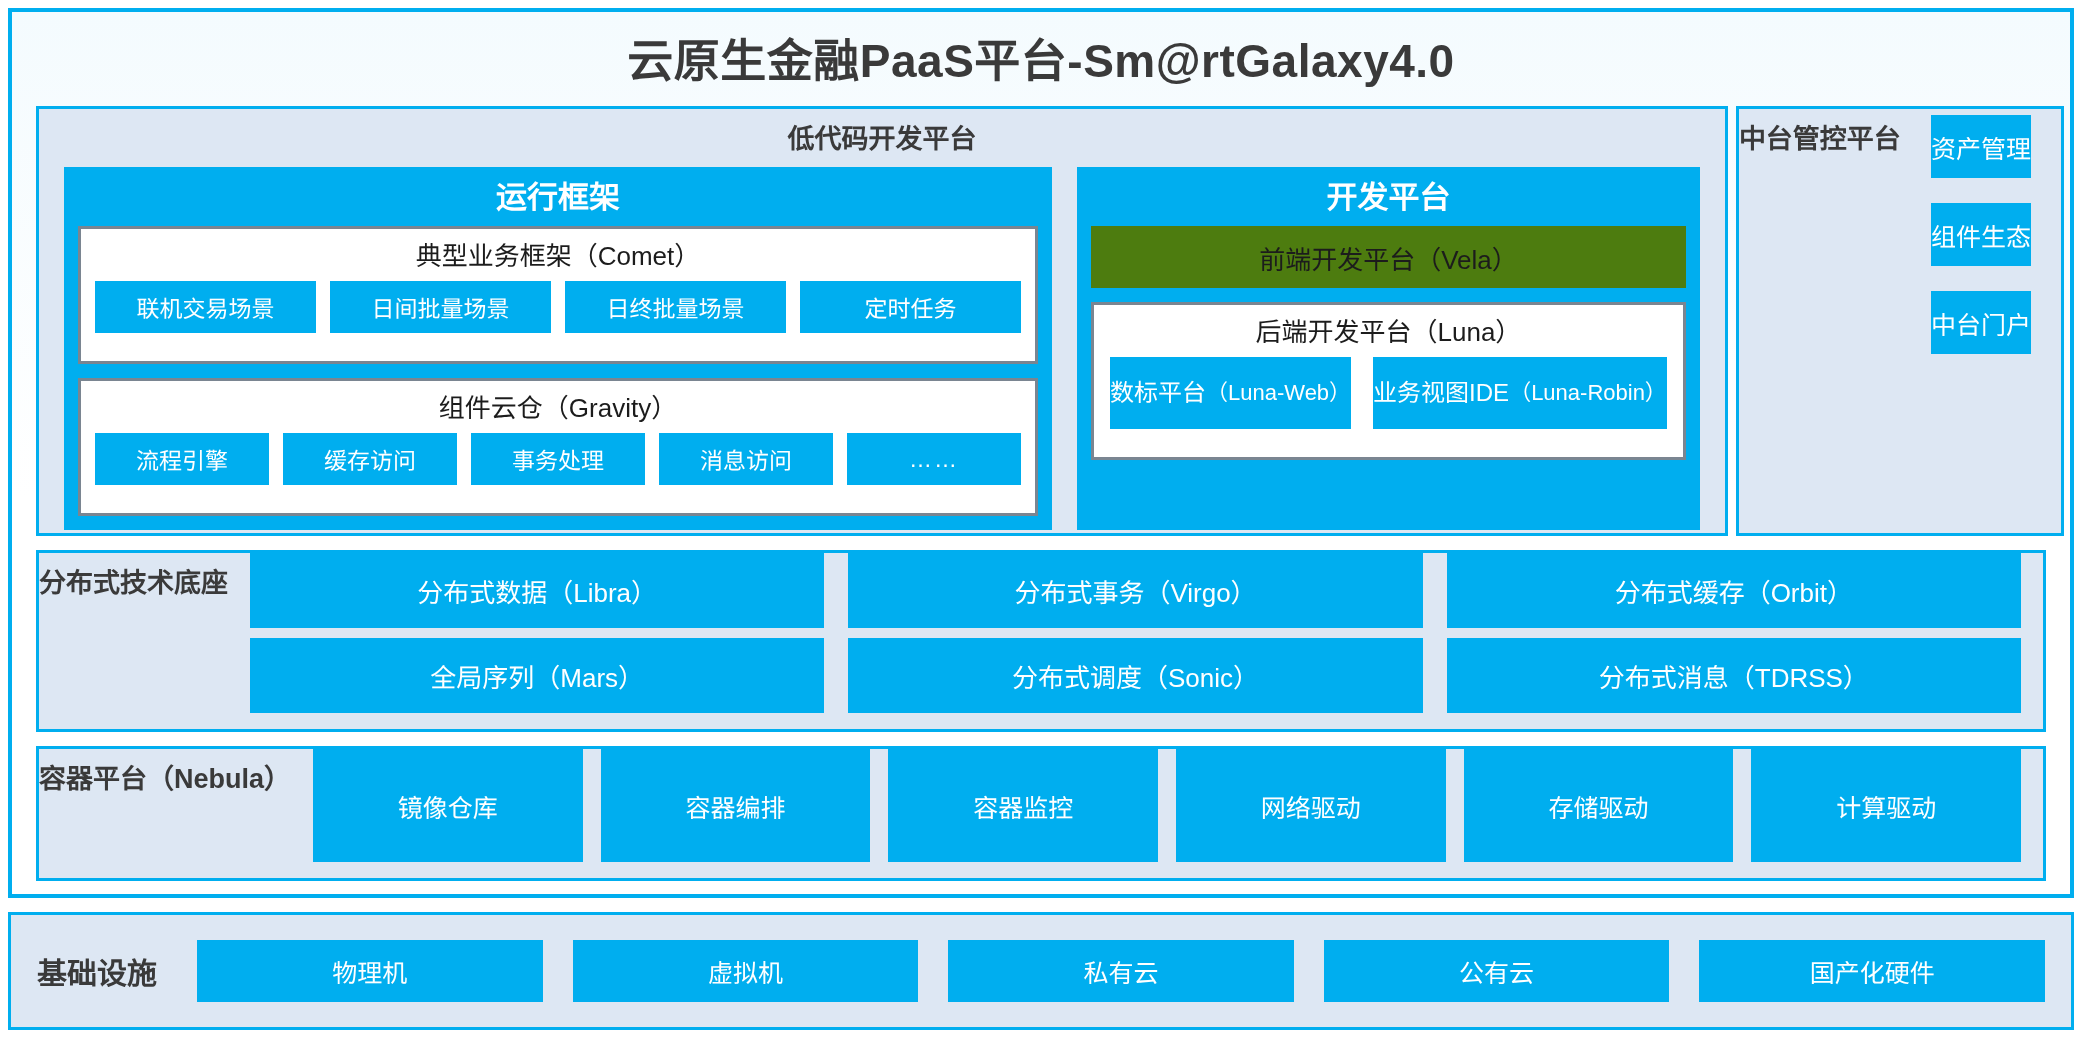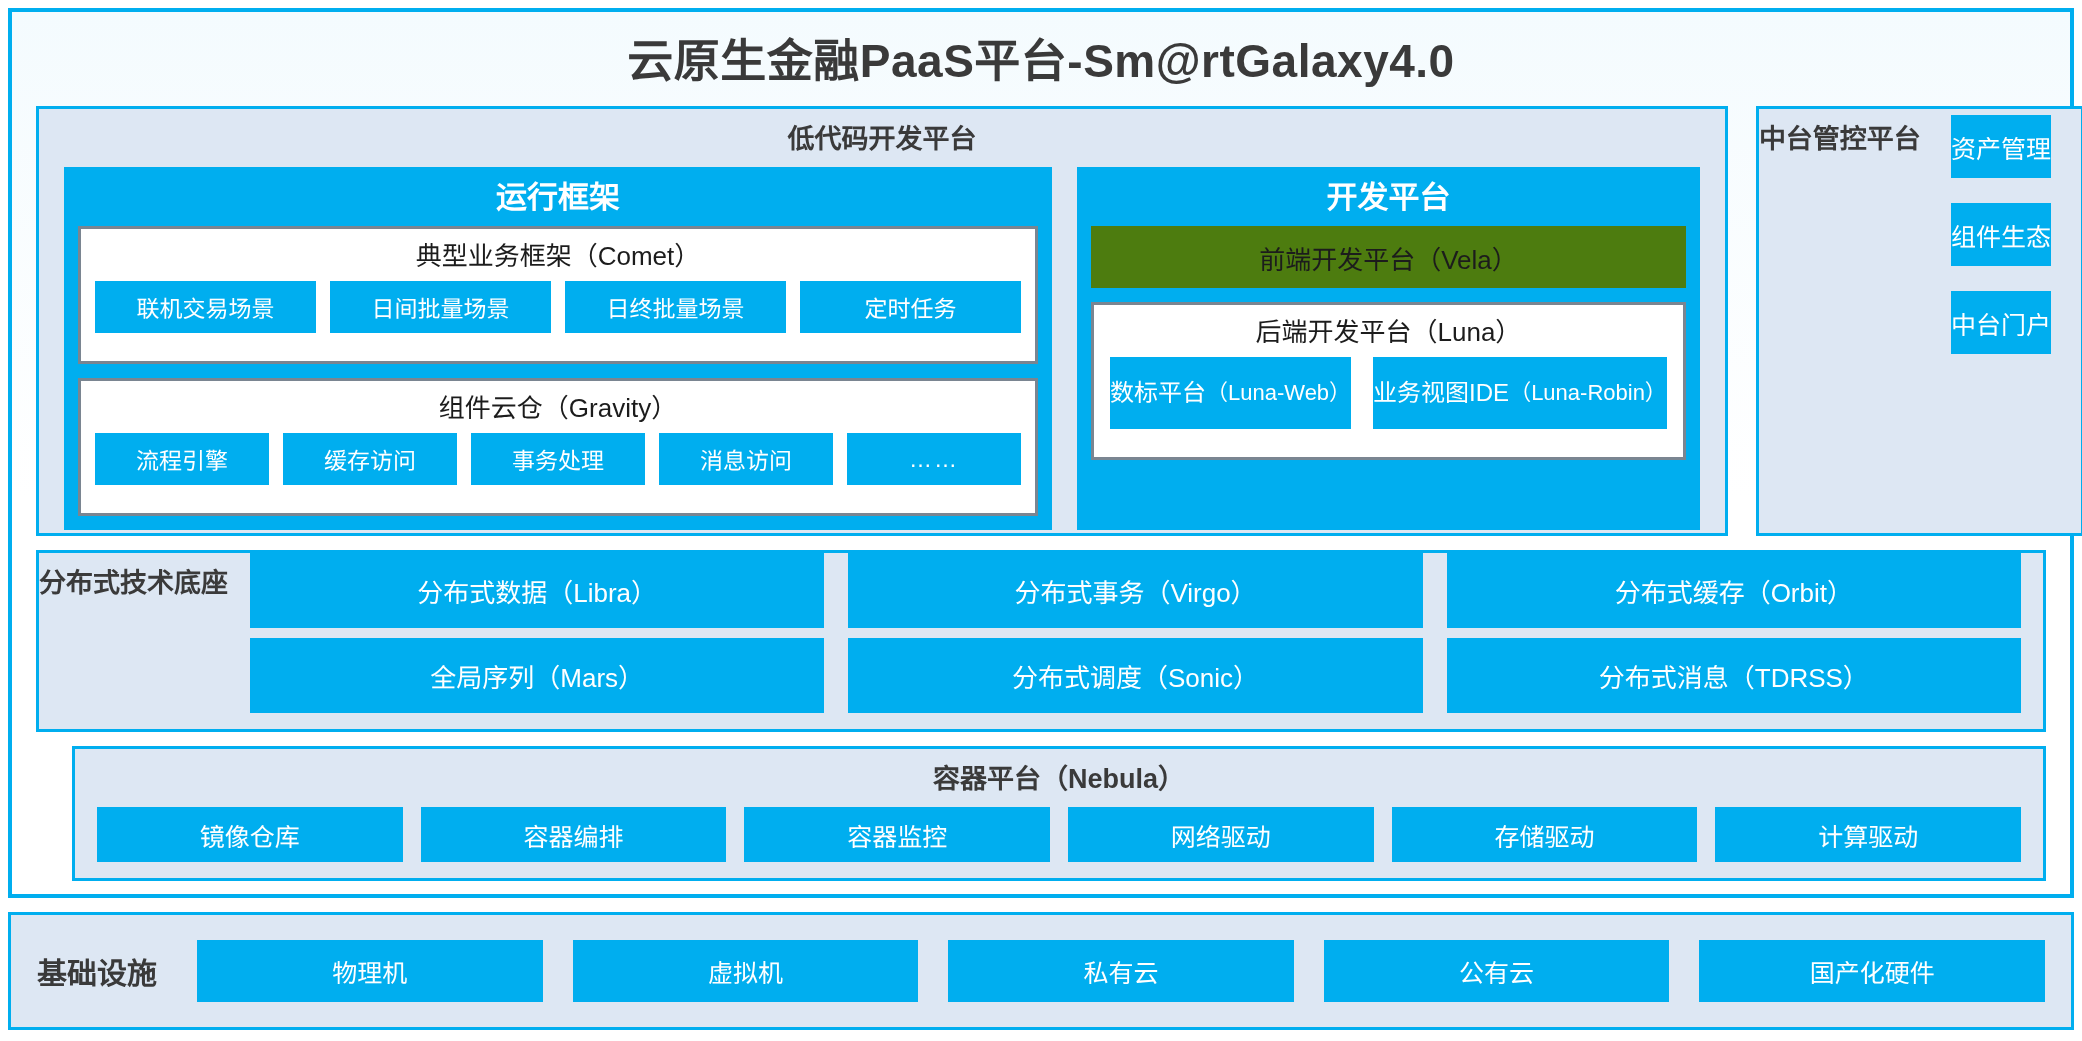--- a/index.html
+++ b/index.html
@@ -51,21 +51,21 @@
     font-weight:700;
     color:#3a3a3a;
     line-height:1;
     padding:17px 0 14px;
     white-space:nowrap;
   }
 
   
   .top-row{
     display:flex;
-    gap:28px;
+    gap:8px;
     height:430px;
   }
   .lowcode{
     flex:0 0 1612px;
     display:flex;
     flex-direction:column;
   }
   .console{
     flex:1 1 auto;
     display:flex;
@@ -203,21 +203,21 @@
     color:#ffffff;
     font-size:26px;
     display:flex;align-items:center;justify-content:center;
     white-space:nowrap;
   }
 
   
   .container-plat{
     margin-top:14px;
     height:135px;
-    display:flex;flex-direction:column;margin-left:36px;
+    display:flex;
   }
   .cp-row{
     display:flex;gap:18px;
     padding:0 22px 16px;
     flex:1 1 auto;
   }
   .cp-cell{
     flex:1 1 0;
     background:#00AEEF;
     color:#ffffff;

